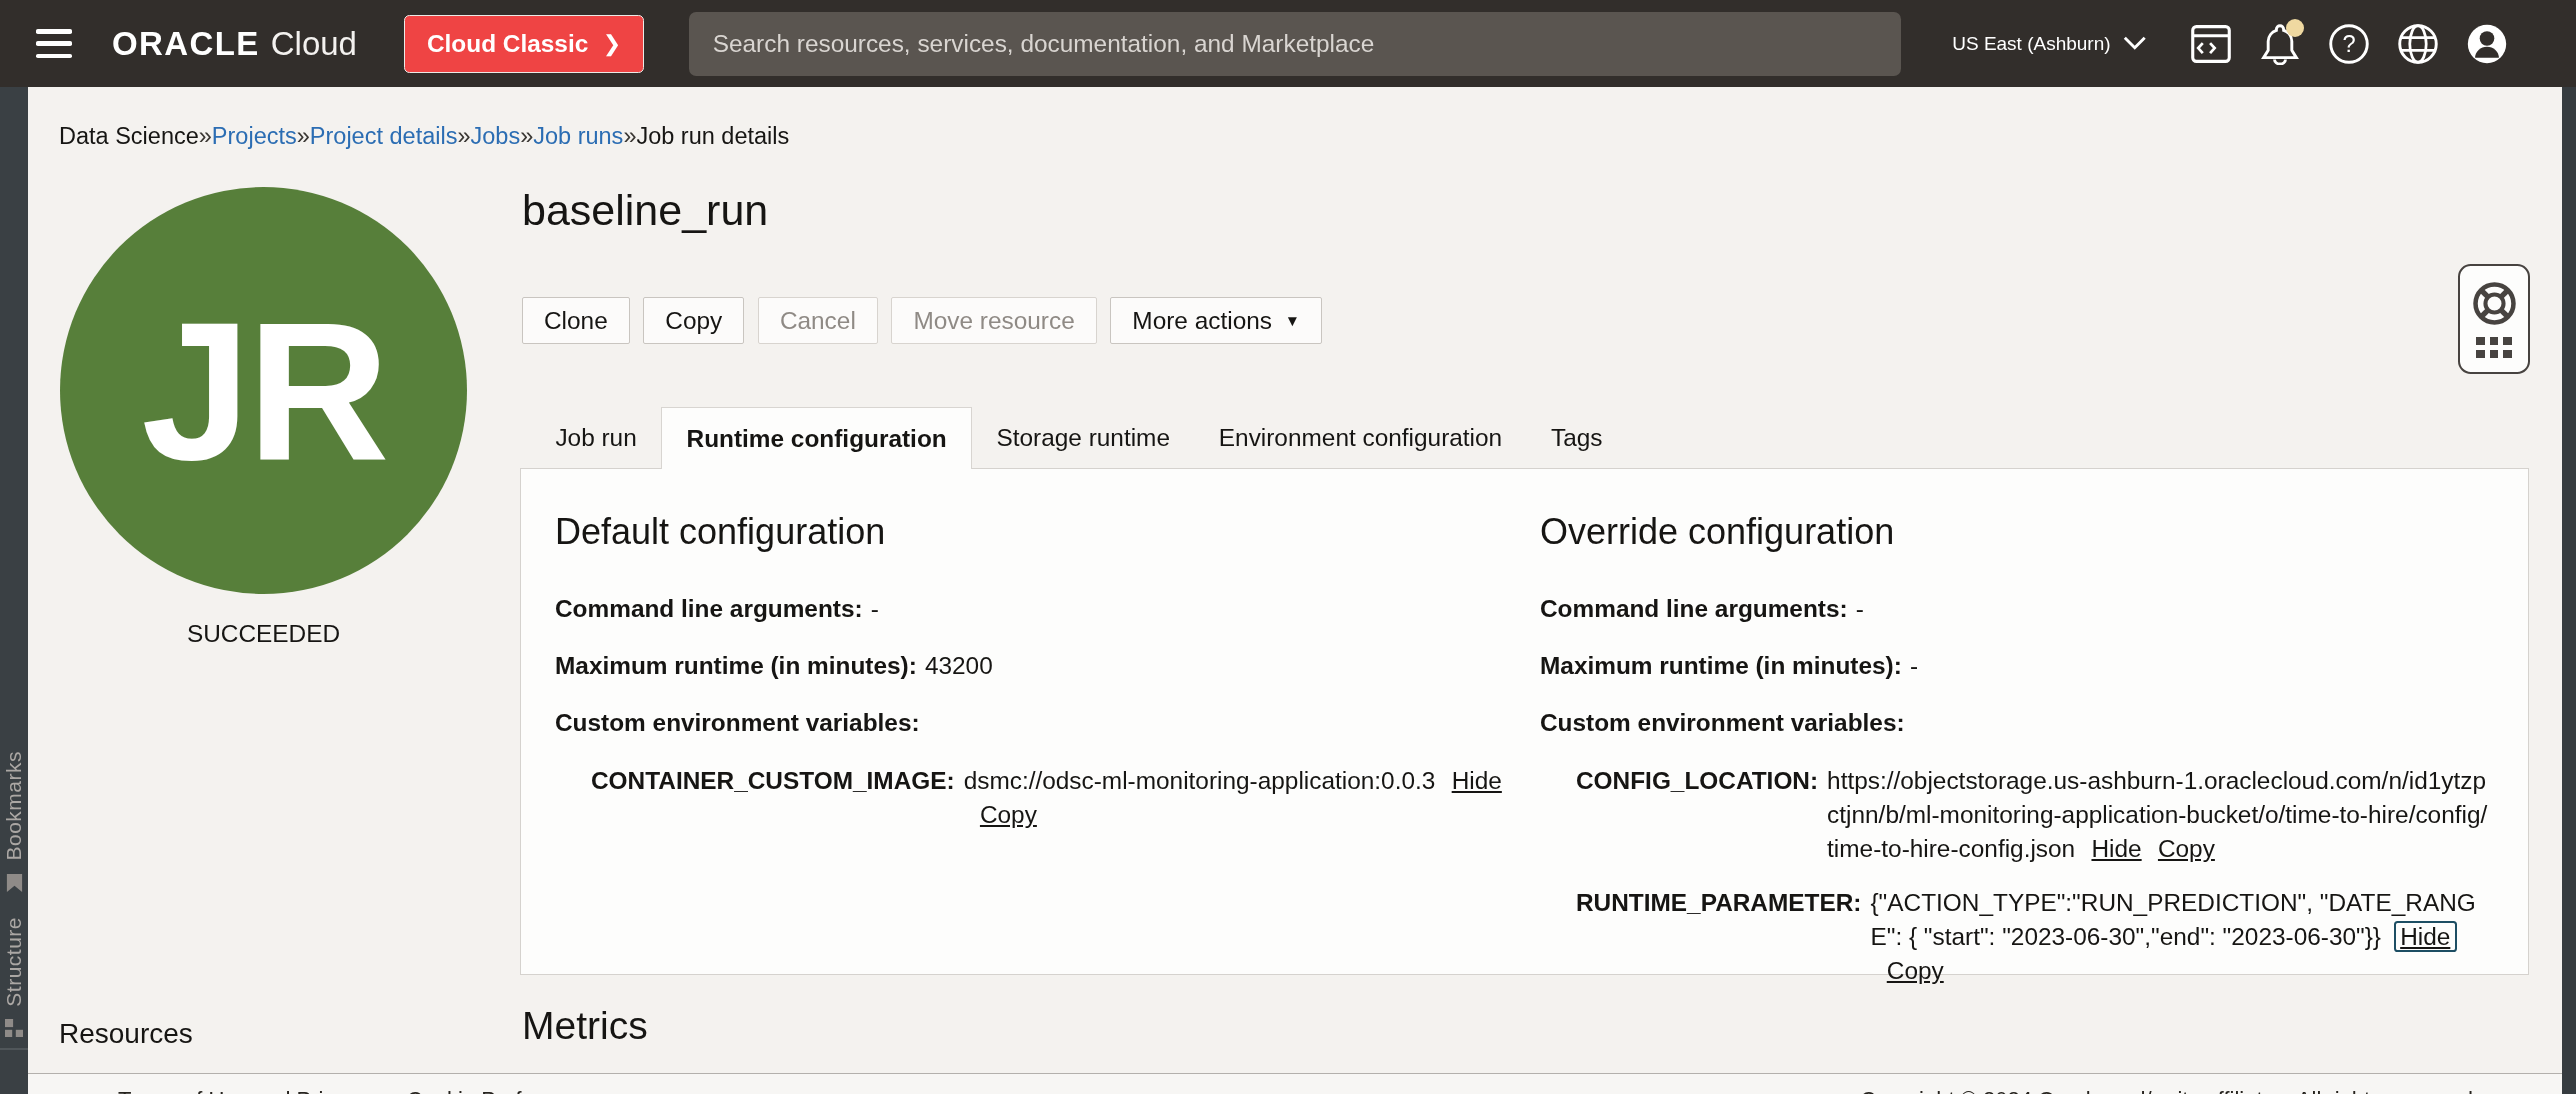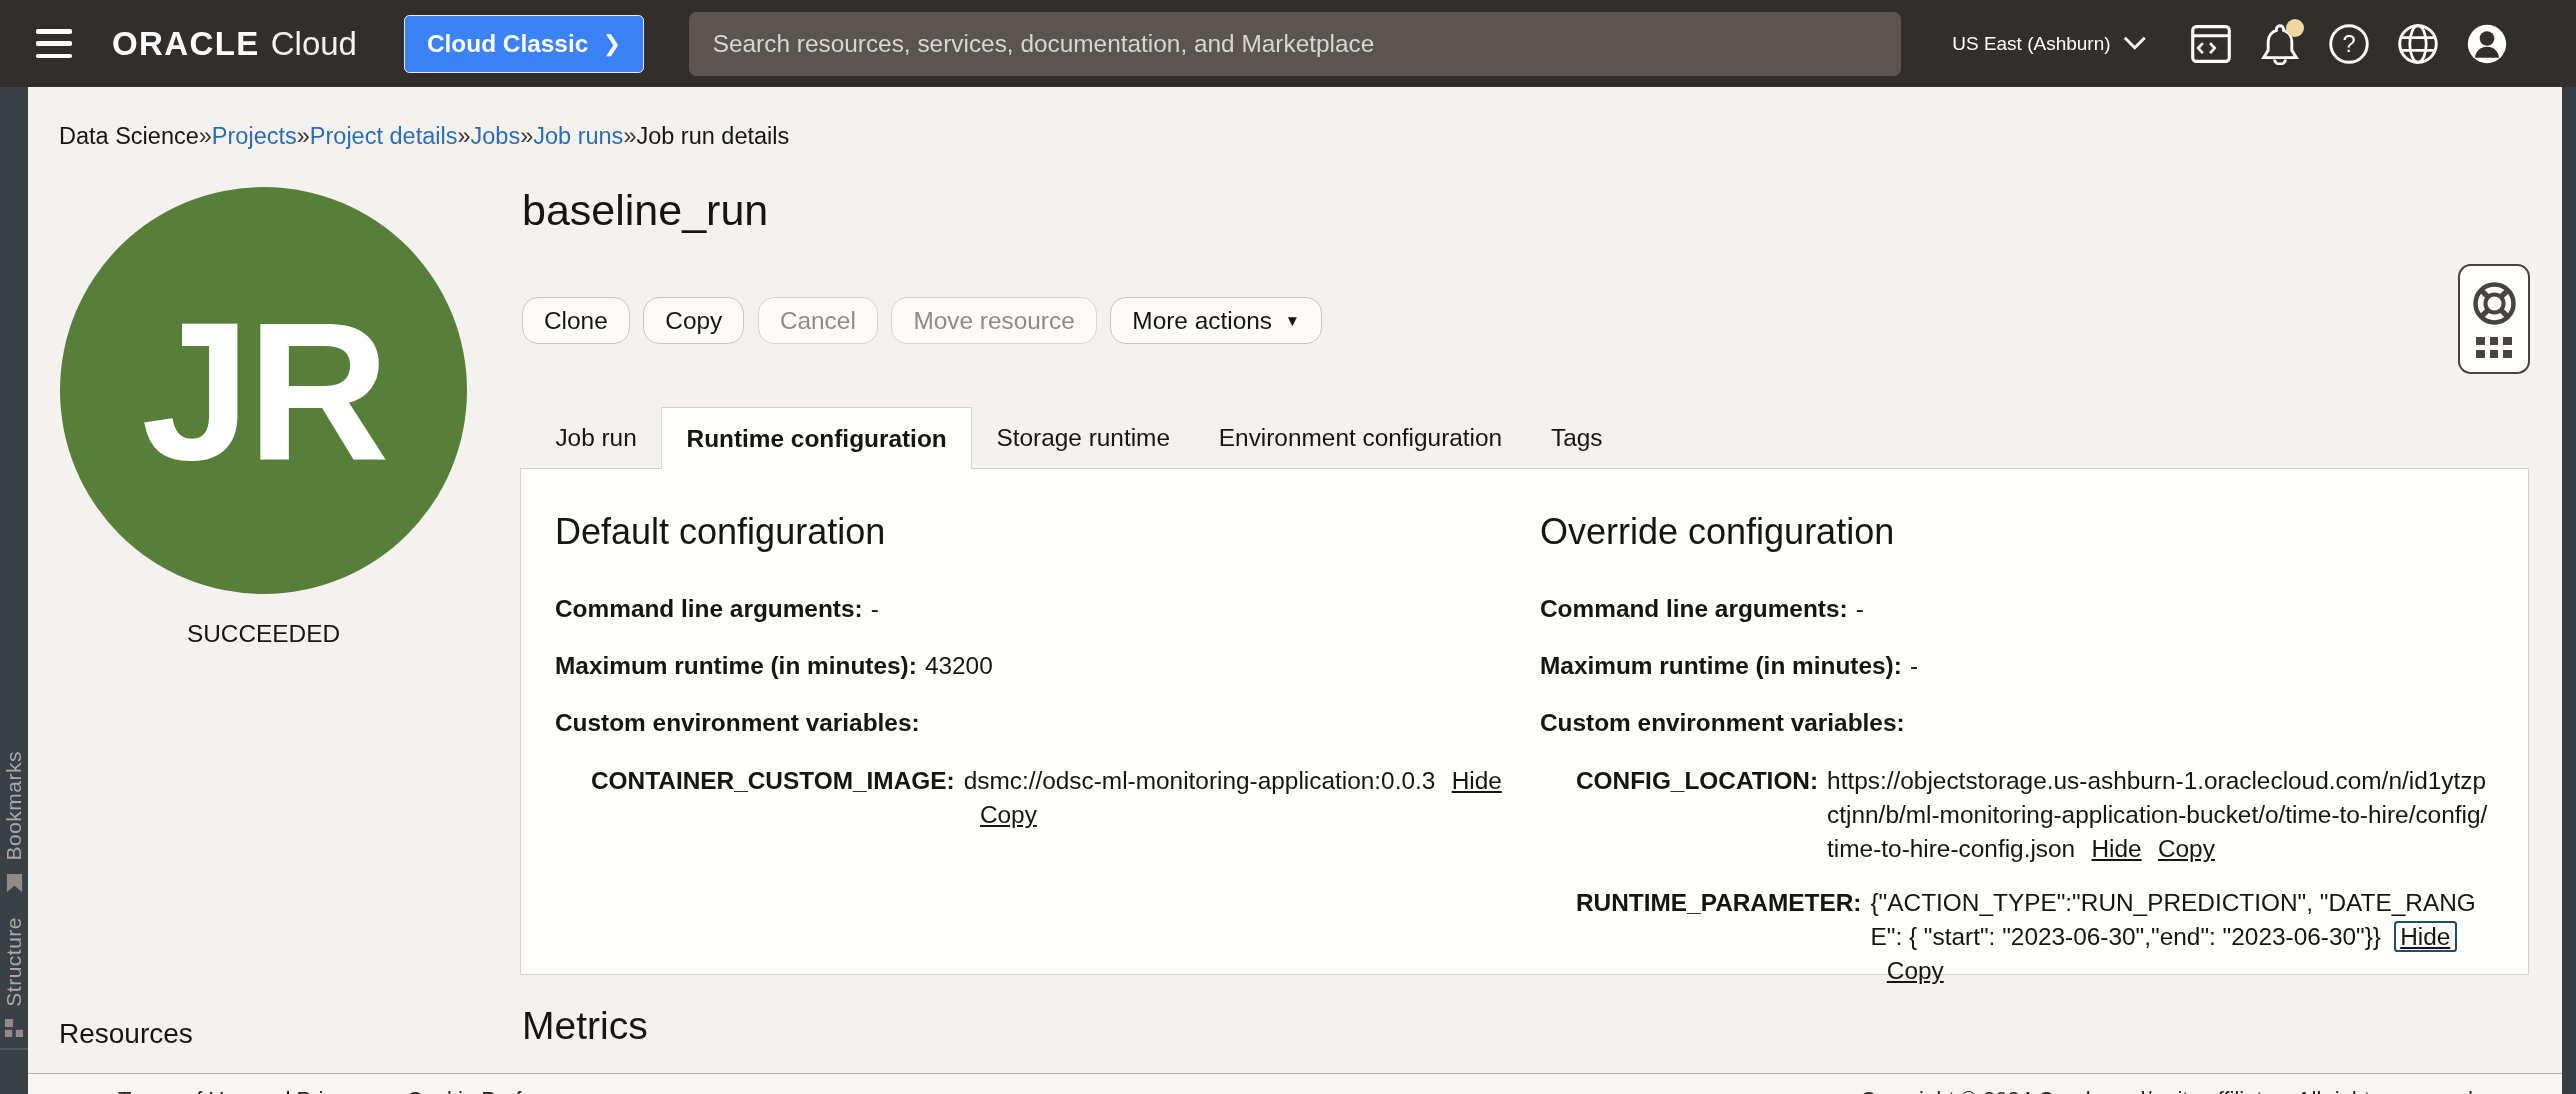--- a/index.html
+++ b/index.html
@@ -15,21 +15,21 @@
   .header {
     position: absolute; top:0; left:0; width:2576px; height:87px;
     background:#322e2b; display:flex; align-items:center; z-index:30;
   }
   .hamburger { margin-left:36px; width:36px; height:29px; display:flex; flex-direction:column; justify-content:space-between; cursor:pointer; }
   .hamburger span { display:block; height:4.5px; background:#fff; border-radius:1.8px; }
   .logo { margin-left:40px; color:#fff; font-size:33px; white-space:nowrap; display:flex; align-items:flex-end; }
   .logo .oracle { font-weight:700; letter-spacing:1.4px; }
   .logo .cloud { font-weight:300; margin-left:11px; color:#f3f1ef; }
   .classic-btn {
-    margin-left:47px; height:58px; padding:0 22px; background:#3b82f6;
+    margin-left:47px; height:58px; padding:0 22px; background:#ef4444;
     border:1.8px solid #eceae7; border-radius:5.4px; color:#fff; font-size:24.4px; font-weight:700;
     display:flex; align-items:center; gap:14.5px; cursor:pointer; white-space:nowrap;
   }
   .classic-btn .chev { font-size:22px; font-weight:400; }
   .search-wrap {
     margin-left:45px; width:1212px; height:64px; background:#5a5550; border-radius:7.2px;
     display:flex; align-items:center; padding:0 23.5px;
   }
   .search-wrap input {
     width:100%; background:transparent; border:none; outline:none;
@@ -71,21 +71,21 @@
     position:absolute; left:60px; top:187px; width:407px; height:407px; border-radius:50%;
     background:#577f3a; display:flex; align-items:center; justify-content:center;
   }
   .avatar .initials { color:#fff; font-size:197px; font-weight:700; letter-spacing:-3.6px; }
   .status { position:absolute; left:60px; top:620px; width:407px; text-align:center; font-size:24.4px; color:#161513; }
 
   
   .page-title { position:absolute; left:522px; top:186px; font-size:43px; font-weight:400; color:#161513; }
   .actions { position:absolute; left:522px; top:297px; display:flex; gap:13.6px; }
   .btn {
-    height:47px; padding:0 21px; background:#fcfbfa; border:0.9px solid #c9c5c0; border-radius:16px;
+    height:47px; padding:0 21px; background:#fcfbfa; border:0.9px solid #c9c5c0; border-radius:2px;
     font-size:24.4px; color:#161513; display:flex; align-items:center; gap:12.7px; cursor:pointer; white-space:nowrap;
     font-family:"Liberation Sans",sans-serif;
   }
   .btn.disabled { color:#8f8a85; border-color:#d8d4cf; cursor:default; }
   .btn .caret { font-size:15.4px; }
 
   
   .tabs { position:absolute; left:531px; top:407px; display:flex; height:62px; z-index:6; }
   .tab {
     padding:0 24.4px; display:flex; align-items:center; font-size:24.4px; color:#161513; cursor:pointer; white-space:nowrap;

